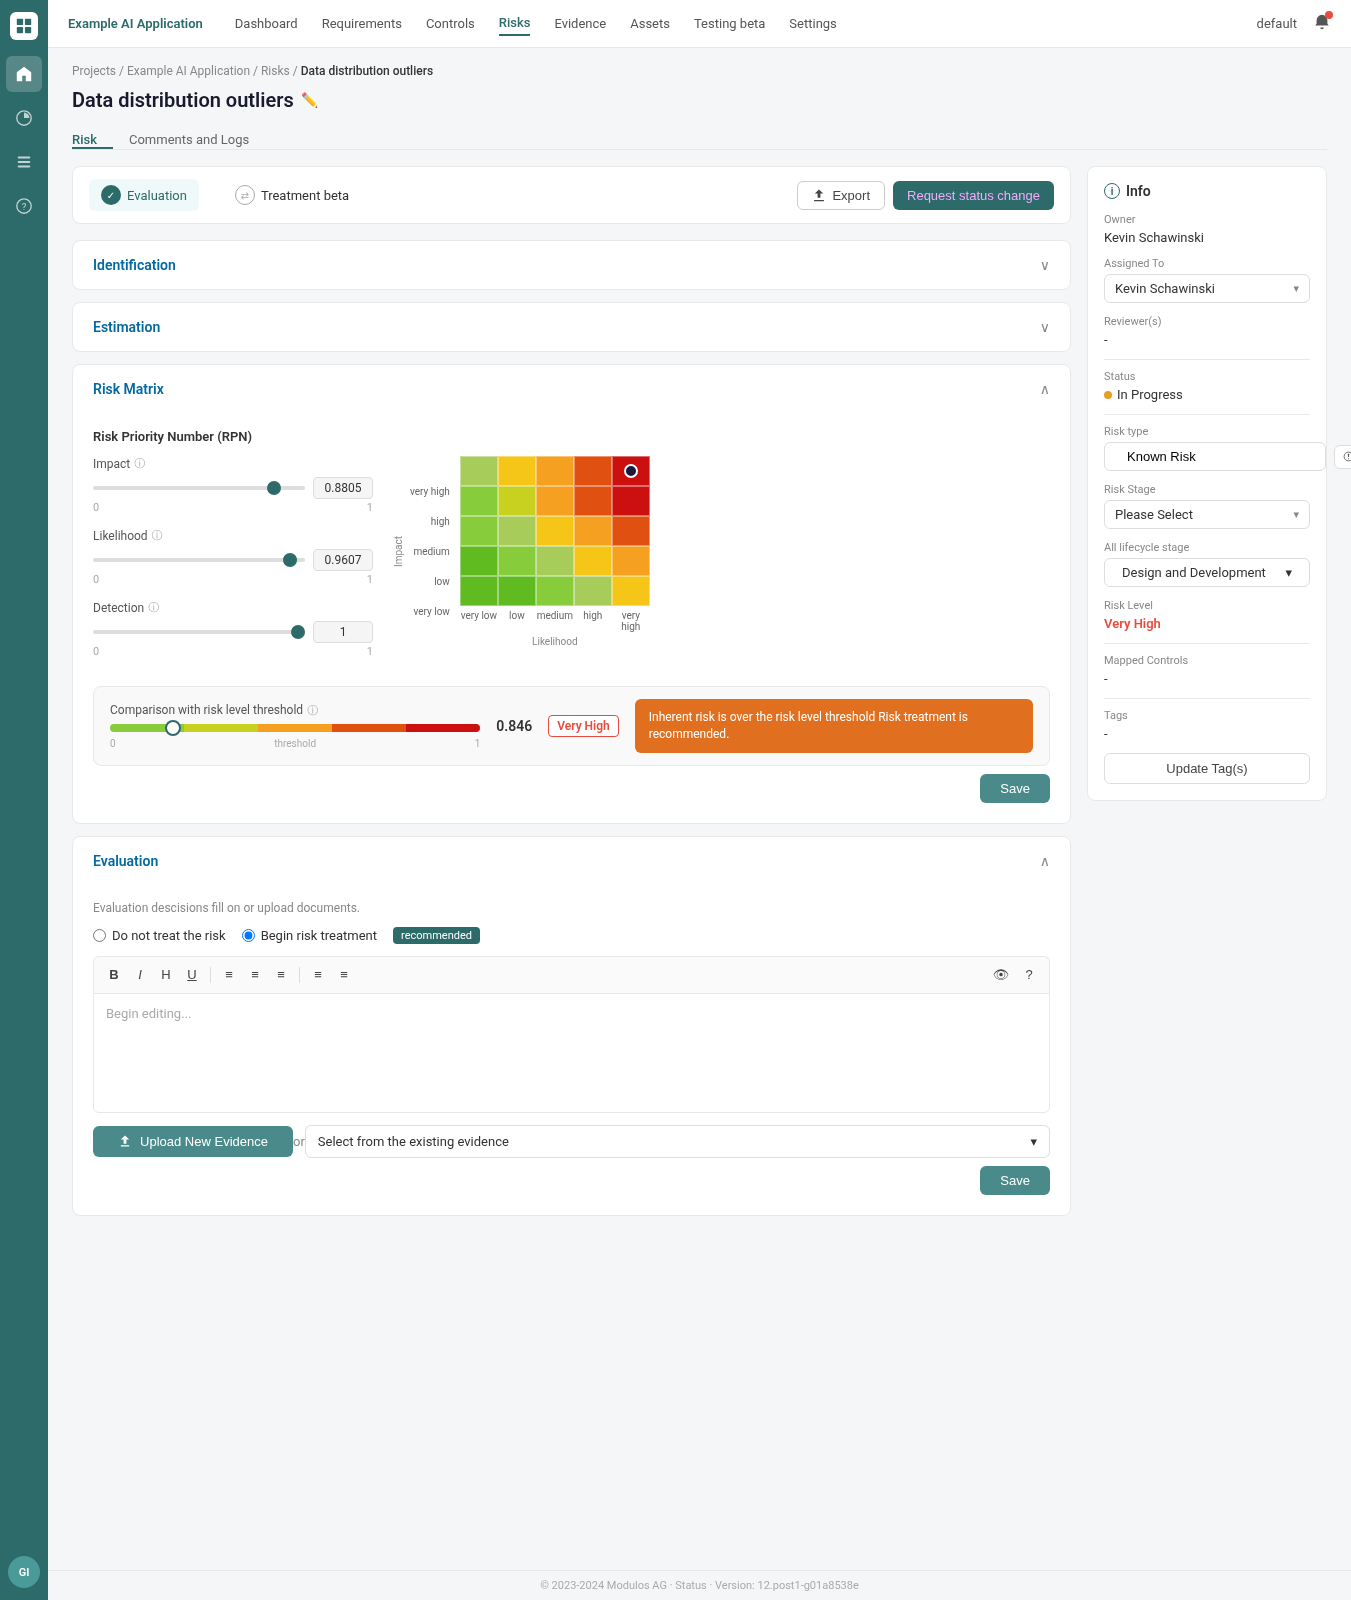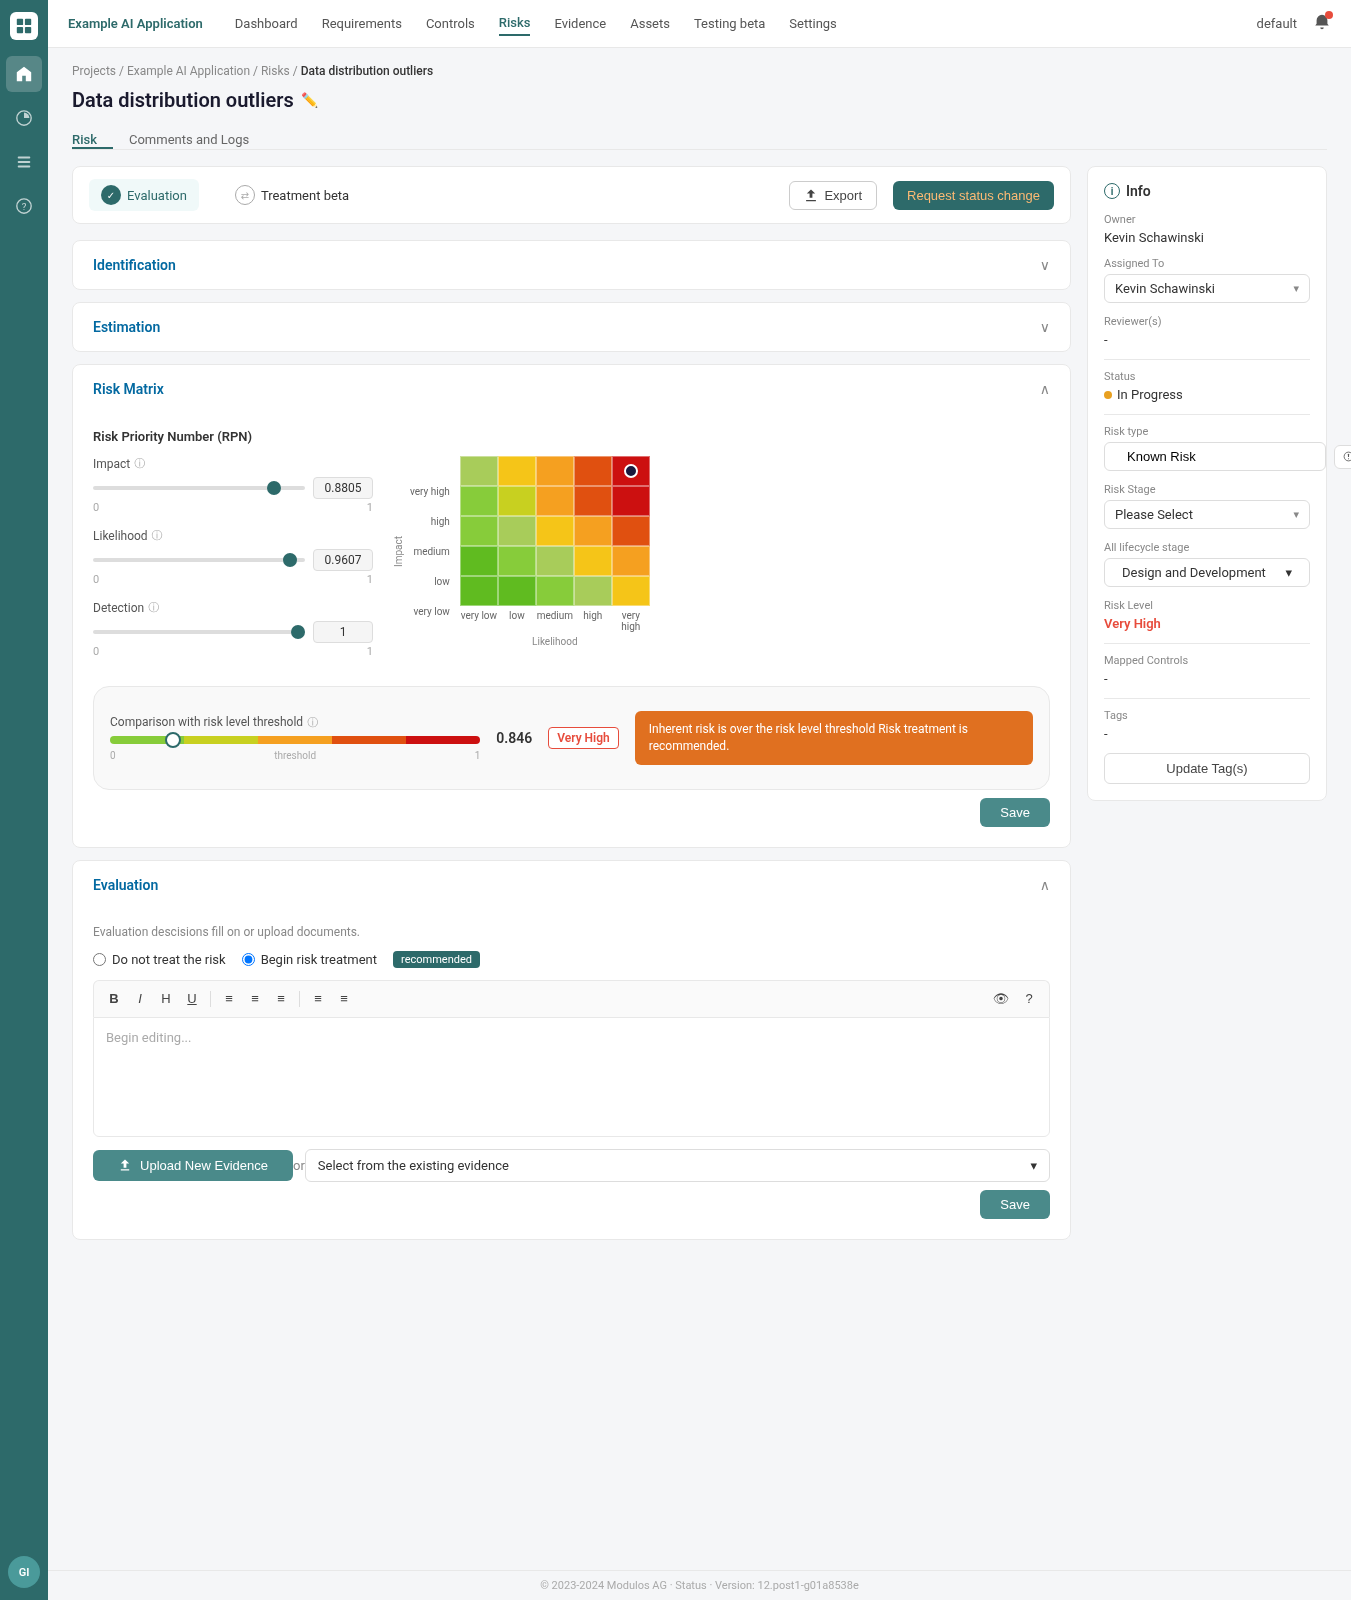--- a/index.html
+++ b/index.html
@@ -47,23 +47,23 @@
     .two-col { display: flex; gap: 16px; align-items: flex-start; }
     .main-col { flex: 1; display: flex; flex-direction: column; gap: 12px; }
     .right-col { width: 240px; flex-shrink: 0; }
 
     
     .action-bar { background: #fff; border: 1px solid #e8e8e8; border-radius: 8px; padding: 12px 16px; display: flex; align-items: center; gap: 24px; margin-bottom: 4px; }
     .action-tab { display: flex; align-items: center; gap: 6px; font-size: 13px; color: #333; cursor: pointer; padding: 6px 12px; border-radius: 6px; }
     .action-tab.active { background: #f0f9f9; color: #2d6a6a; }
     .action-tab-icon { width: 20px; height: 20px; border-radius: 50%; background: #2d6a6a; display: flex; align-items: center; justify-content: center; color: #fff; font-size: 10px; }
     .action-tab-icon.outline { background: none; border: 1.5px solid #aaa; color: #aaa; }
-    .action-bar-right { margin-left: auto; display: flex; gap: 16px; padding-left: 16px; }
+    .action-bar-right { margin-left: auto; display: flex; gap: 8px; padding-left: 16px; }
     .btn-export { background: #fff; border: 1px solid #ccc; border-radius: 6px; padding: 6px 14px; font-size: 13px; cursor: pointer; display: flex; align-items: center; gap: 6px; color: #444; }
-    .btn-request { background: #2d6a6a; border: none; border-radius: 6px; padding: 7px 14px; font-size: 13px; cursor: pointer; color: #fdba74; font-weight: 500; }
+    .btn-request { background: #2d6a6a; border: none; border-radius: 6px; padding: 7px 14px; font-size: 13px; cursor: pointer; color: #f0abfc; font-weight: 500; }
 
     
     .section-card { background: #fff; border: 1px solid #e8e8e8; border-radius: 8px; overflow: hidden; }
     .section-header { padding: 16px 20px; display: flex; align-items: center; justify-content: space-between; cursor: pointer; }
     .section-title { font-size: 14px; font-weight: 600; color: #0369a1; }
     .chevron { font-size: 14px; color: #888; }
 
     
     .risk-matrix-body { padding: 16px 20px; }
     .rm-subtitle { font-size: 12px; color: #888; margin-bottom: 14px; }
@@ -73,21 +73,21 @@
     .slider-group { margin-bottom: 14px; }
     .slider-label { font-size: 12px; color: #555; margin-bottom: 6px; display: flex; align-items: center; gap: 4px; }
     .slider-row { display: flex; align-items: center; gap: 8px; }
     .slider-minmax { font-size: 11px; color: #aaa; display: flex; justify-content: space-between; margin-top: 2px; }
     .slider-value-box { background: #f5f5f5; border: 1px solid #ddd; border-radius: 4px; padding: 3px 8px; font-size: 12px; min-width: 60px; text-align: center; }
     .matrix-col { flex: 1; }
     .matrix-wrapper { display: flex; align-items: center; gap: 6px; }
     .matrix-y-label { font-size: 10px; color: #888; writing-mode: vertical-rl; transform: rotate(180deg); text-align: center; }
 
     
-    .threshold-section { background: #f9f9f9; border: 1px solid #e8e8e8; border-radius: 16px; padding: 24px 16px; margin-top: 14px; display: flex; align-items: center; gap: 16px; }
+    .threshold-section { background: #f9f9f9; border: 1px solid #e8e8e8; border-radius: 8px; padding: 12px 16px; margin-top: 14px; display: flex; align-items: center; gap: 16px; }
     .threshold-left { flex: 1; }
     .threshold-title { font-size: 12px; color: #555; margin-bottom: 6px; display: flex; align-items: center; gap: 4px; }
     .threshold-bar { position: relative; height: 8px; background: linear-gradient(to right, #87c87a 0%, #87c87a 20%, #f5c518 20%, #f5c518 40%, #f5a518 40%, #f5a518 60%, #e06020 60%, #e06020 80%, #cc2222 80%); border-radius: 4px; margin-bottom: 2px; }
     .threshold-minmax { display: flex; justify-content: space-between; font-size: 10px; color: #aaa; }
     .threshold-value { font-size: 14px; font-weight: 600; color: #333; margin-right: 8px; }
     .badge-very-high { background: #fff; border: 1.5px solid #e74c3c; color: #e74c3c; border-radius: 4px; padding: 3px 8px; font-size: 12px; font-weight: 600; }
     .threshold-warning { background: #e07020; color: #fff; border-radius: 6px; padding: 10px 14px; font-size: 12px; flex: 1; line-height: 1.4; }
 
     
     .save-row { display: flex; justify-content: flex-end; padding: 8px 0 4px; }

